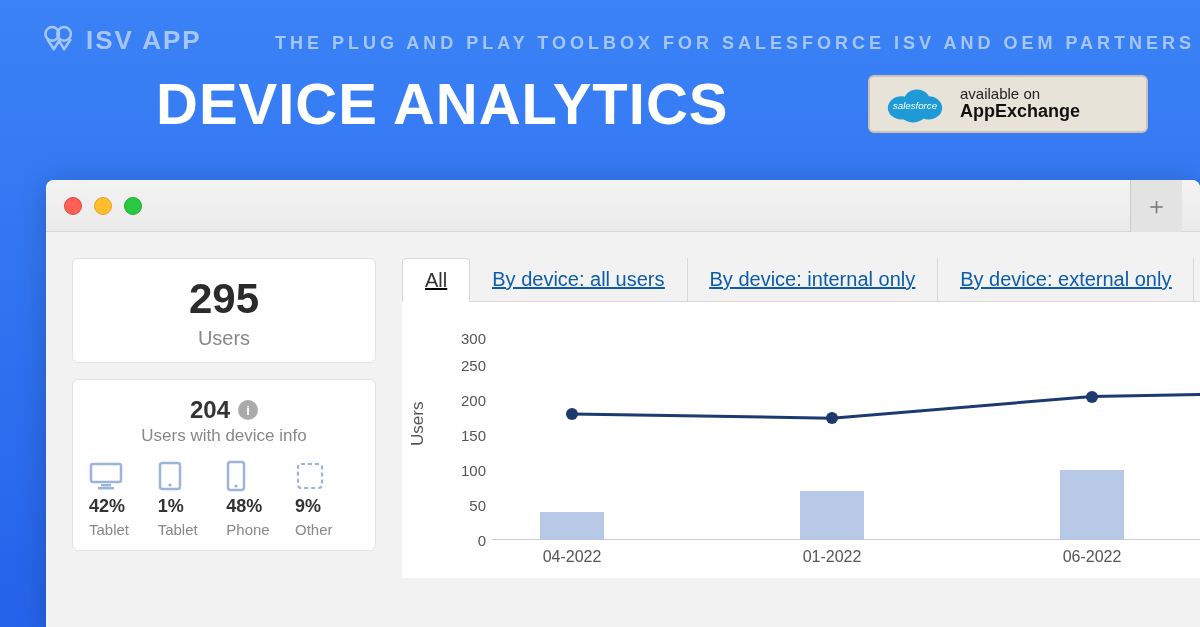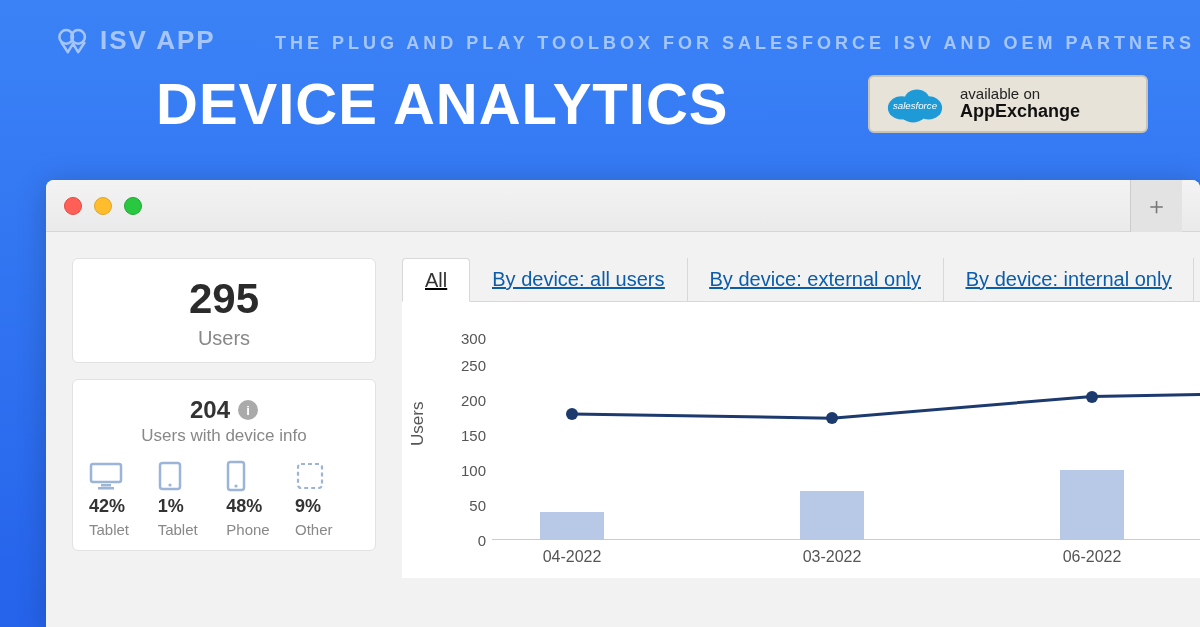--- a/index.html
+++ b/index.html
@@ -8,24 +8,24 @@
     height: 627px;
     background: linear-gradient(180deg, #3b82f6 0%, #2563eb 100%);
     font-family: -apple-system, BlinkMacSystemFont, "Segoe UI", Helvetica, Arial, sans-serif;
     overflow: hidden;
     position: relative;
   }
 
   
   .top-logo {
     position: absolute;
-    left: 56px;
+    left: 42px;
     top: 25px;
     display: flex;
-    align-items: flex-end;
+    align-items: flex-start;
     gap: 10px;
     opacity: 0.55;
   }
   .top-logo svg { width: 34px; height: 28px; }
   .top-logo-text {
     font-size: 26px;
     font-weight: 700;
     letter-spacing: 2px;
     color: #fff;
   }
@@ -378,22 +378,22 @@
             <div class="nm">Other</div>
           </div>
         </div>
       </div>
     </div>
 
     <div class="right-col">
       <div class="tabrow">
         <div class="tab active">All</div>
         <div class="tab">By device: all users</div>
+        <div class="tab">By device: internal only</div>
         <div class="tab">By device: external only</div>
-        <div class="tab">By device: internal only</div>
       </div>
 
       <div class="chart-wrap">
         <div class="ylabel">Users</div>
         <div class="plot" id="plot">
           <svg class="linepath" id="linepath">
               <path d="M80 84 L340 88.2 L600 66.5 L 830 62.29999999999998" fill="none" stroke="#1d3a6e" stroke-width="3"></path>
             </svg>
           <div class="baseline"></div>
         <div class="ytick" style="top: 210px;">0</div>
@@ -405,19 +405,19 @@
             <div class="ytick" style="top: 8px;">300</div>
             <div class="bar" style="left: 48px; height: 28px;"></div>
             <div class="bar" style="left: 308px; height: 49px;"></div>
             <div class="bar" style="left: 568px; height: 70px;"></div>
             <div class="marker" style="left: 80px; top: 84px;"></div>
             <div class="marker" style="left: 340px; top: 88.2px;"></div>
             <div class="marker" style="left: 600px; top: 66.5px;"></div>
           </div>
         <div class="xlabels" id="xlabels">
             <div class="xlab" style="left: 80px;">04-2022</div>
-            <div class="xlab" style="left: 340px;">03-2022</div>
+            <div class="xlab" style="left: 340px;">01-2022</div>
             <div class="xlab" style="left: 600px;">06-2022</div>
           </div>
       </div>
     </div>
   </div>
 </div>
 
 </body></html>

